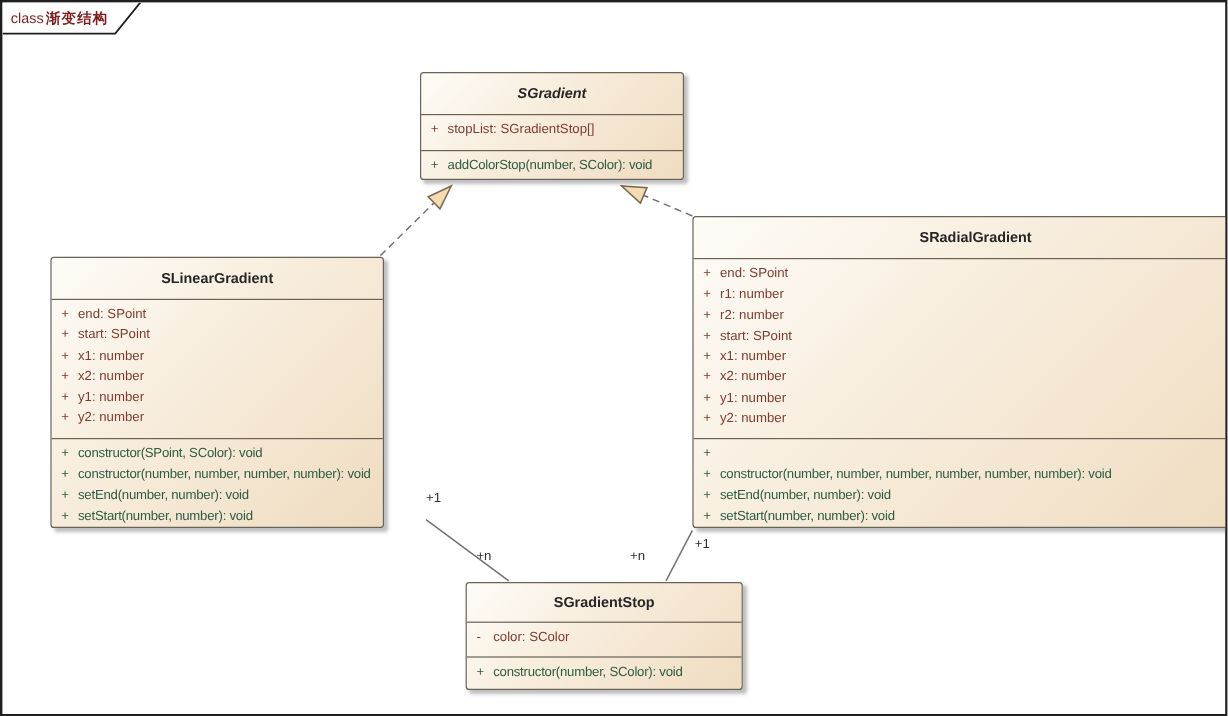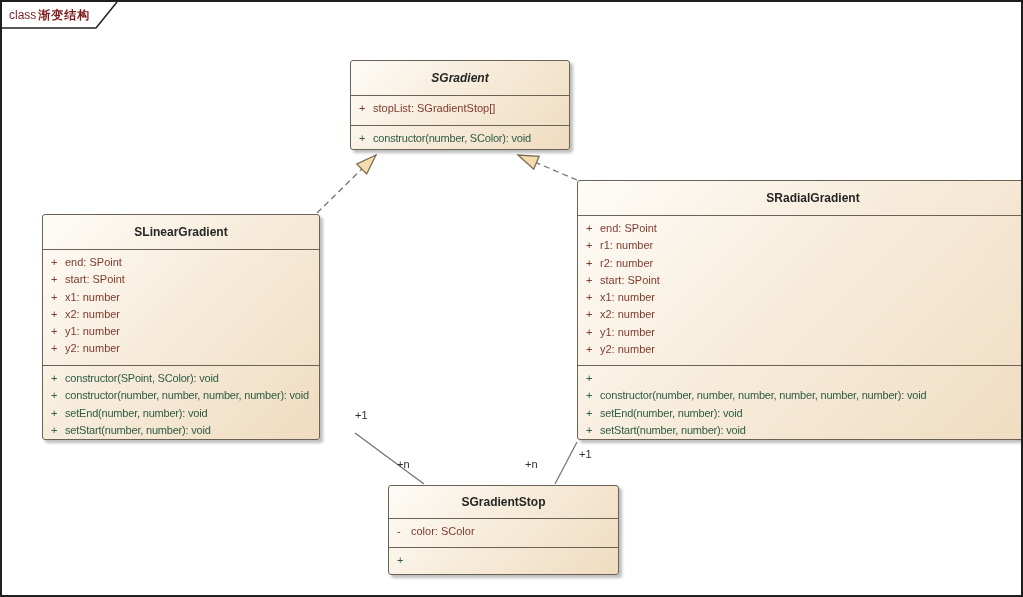--- a/index.html
+++ b/index.html
@@ -87,21 +87,21 @@
     <div class="cls-header" style="height:35px;">SGradient</div>
     <div class="compartment" style="height:29px;">
       <div class="member attr">
         <span class="vis">+</span>
         <span>stopList: SGradientStop[]</span>
       </div>
     </div>
     <div class="compartment" style="height:26px;">
       <div class="member meth">
         <span class="vis">+</span>
-        <span>constructor(number, SColor): void</span>
+        <span>addColorStop(number, SColor): void</span>
       </div>
     </div>
   </div>
 
   <div class="uml-class" style="left:40px; top:212px; width:278px; height:226px;">
     <div class="cls-header" style="height:35px;">SLinearGradient</div>
     <div class="compartment" style="height:115px;">
       <div class="member attr">
         <span class="vis">+</span>
         <span>end: SPoint</span>
@@ -206,20 +206,21 @@
     <div class="cls-header" style="height:33px;">SGradientStop</div>
     <div class="compartment" style="height:28px;">
       <div class="member attr">
         <span class="vis">-</span>
         <span>color: SColor</span>
       </div>
     </div>
     <div class="compartment" style="height:27px;">
       <div class="member meth">
         <span class="vis">+</span>
+        <span>constructor(number, SColor): void</span>
       </div>
     </div>
   </div>
 
   <svg class="connector-layer" viewBox="0 0 1023 597">
     <defs>
       <marker id="tri" viewBox="0 0 24 18" refX="22" refY="9" markerWidth="24" markerHeight="18" orient="auto" markerUnits="userSpaceOnUse">
         <path d="M22,9 L2,2 L2,16 Z" fill="#f5dcb0" stroke="#7a6a50" stroke-width="1.3"></path>
       </marker>
     </defs>

